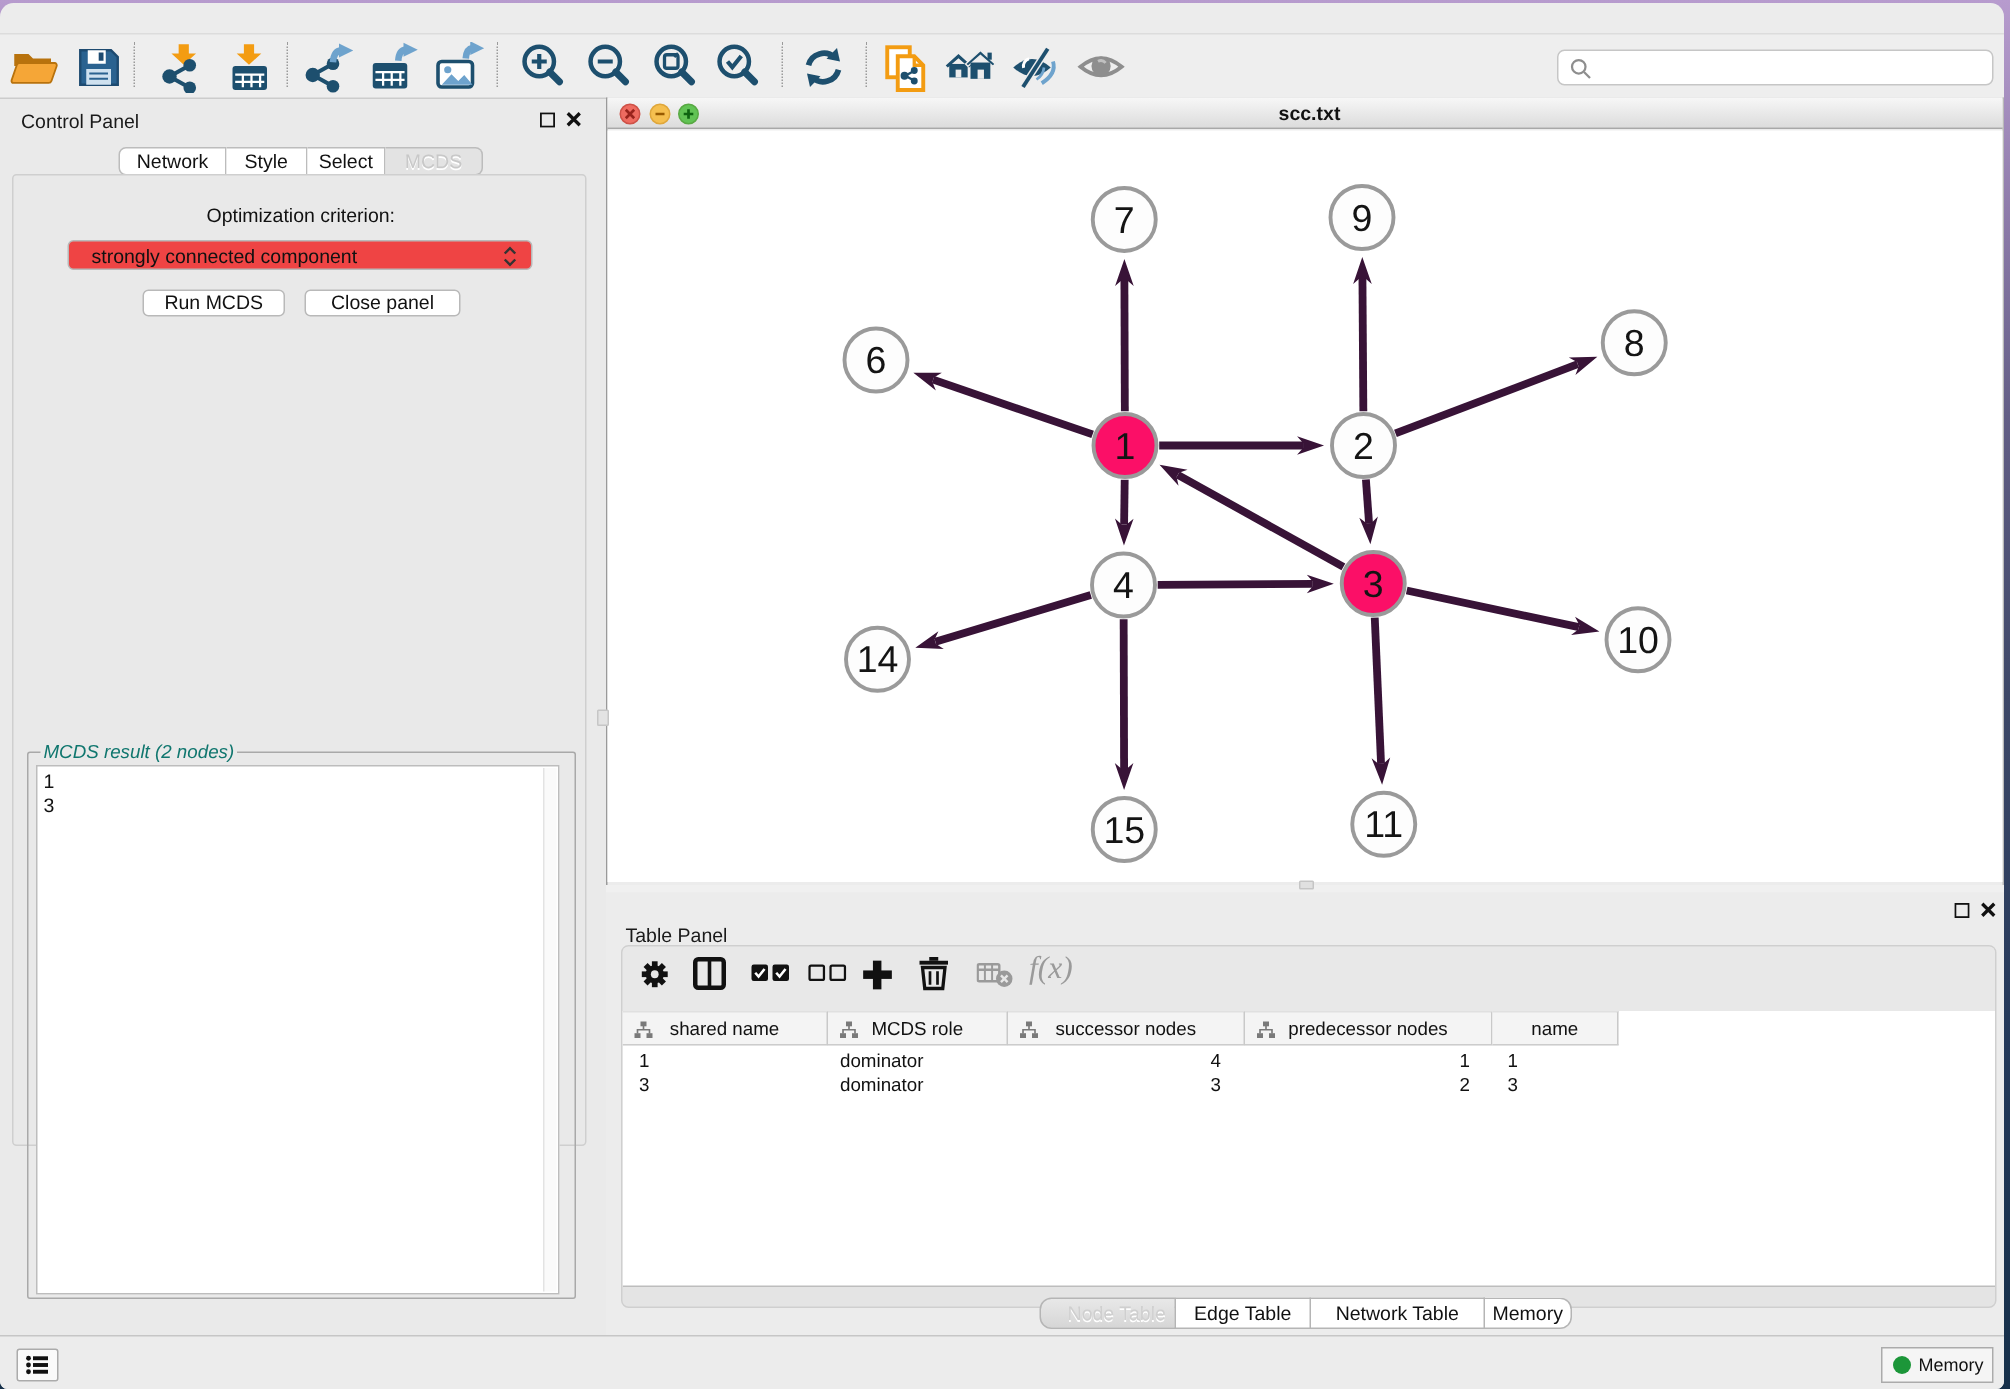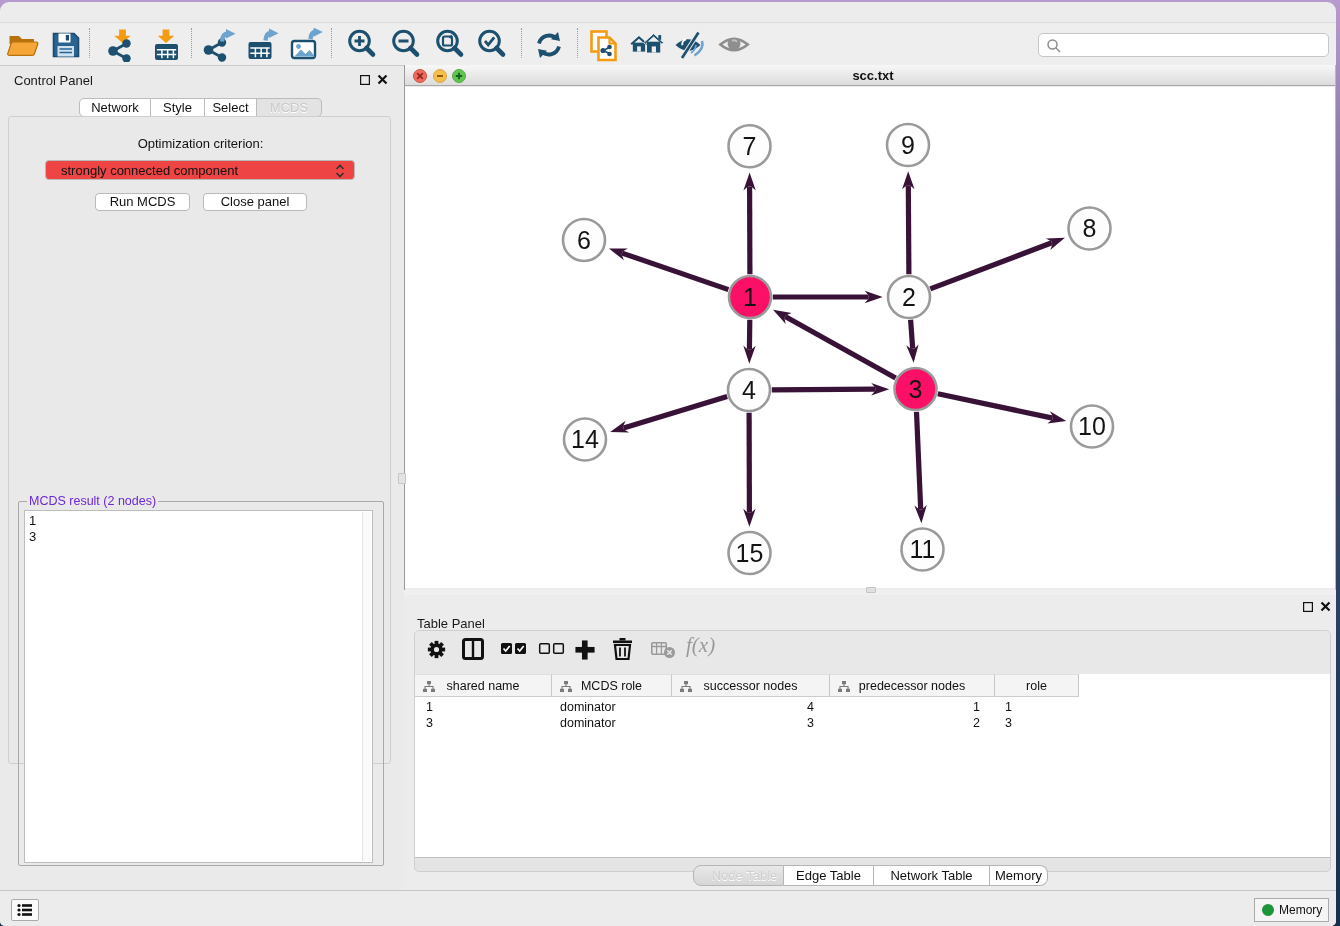--- a/index.html
+++ b/index.html
@@ -32,21 +32,21 @@
   border:1px solid #cfcfcf; border-radius:3px; background:#e9e9e9; }
 #opt-label { position:absolute; left:0; top:19px; width:383px; text-align:center; font-size:13px; color:#111;}
 #combo { position:absolute; left:36px; top:43px; width:310px; height:20px; background:#ef4444;
   border:1px solid #b9b9b9; border-radius:4px; font-size:13px; color:#111; line-height:19px;
   padding-left:15px; }
 .btn { position:absolute; top:76px; height:18px; background:#fff; border:1px solid #b9b9b9;
   border-radius:4px; font-size:13px; color:#111; text-align:center; line-height:16px; }
 #fieldset { position:absolute; left:9px; top:384px; width:366px; height:365px;
   border:1px solid #a9a9a9; border-radius:2px; }
 #fs-legend { position:absolute; left:8px; top:-8px; background:#e9e9e9; padding:0 2px;
-  font-size:12.5px; color:#6d28d9; }
+  font-size:12.5px; color:#0f766e;font-style:italic; }
 #fs-white { position:absolute; left:5px; top:8px; width:349px; height:353px; background:#fff;
   border:1px solid #bdbdbd; font-size:13px; color:#111; line-height:16px; padding:2px 0 0 4px;}
 #fs-scroll { position:absolute; right:1px; top:1px; width:9px; height:349px; background:#fafafa;
   border-left:1px solid #e3e3e3; }
 
 #netframe { position:absolute; left:404px; top:63px; width:932px; height:525px;
   border-left:1px solid #9a9a9a; border-right:1px solid #b9b9b9; }
 #net-titlebar { position:absolute; left:0; top:0; width:930px; height:21px;
   background:linear-gradient(180deg,#f7f7f7,#dcdcdc); border-bottom:1px solid #a8a8a8; }
 #net-title { position:absolute; left:3px; top:3px; width:930px; text-align:center; font-size:13px;
@@ -402,21 +402,21 @@
               <path d="M6.5 4 v2.5 M2.5 9 v-2.5 h8 v2.5" fill="none" stroke="#7a7a7a" stroke-width="1.1"></path>
               <rect x="0.5" y="8.8" width="4" height="3.2" fill="#7a7a7a"></rect>
               <rect x="8.5" y="8.8" width="4" height="3.2" fill="#7a7a7a"></rect>
             </svg>successor nodes</div>
           <div class="th" style="left:415px; width:165px;"><svg width="14" height="13" viewBox="0 0 13 13" style="position:absolute;left:7px;top:5px;">
               <rect x="4.5" y="1" width="4" height="3.2" fill="#7a7a7a"></rect>
               <path d="M6.5 4 v2.5 M2.5 9 v-2.5 h8 v2.5" fill="none" stroke="#7a7a7a" stroke-width="1.1"></path>
               <rect x="0.5" y="8.8" width="4" height="3.2" fill="#7a7a7a"></rect>
               <rect x="8.5" y="8.8" width="4" height="3.2" fill="#7a7a7a"></rect>
             </svg>predecessor nodes</div>
-          <div class="th" style="left:580px; width:84px;">role</div>
+          <div class="th" style="left:580px; width:84px;">name</div>
         </div>
       <div id="tp-rows">
           <div class="td" style="left:11px;top:68px;">1</div>
           <div class="td" style="left:145px;top:68px;">dominator</div>
           <div class="td" style="left:257px;top:68px;width:142px;text-align:right;">4</div>
           <div class="td" style="left:415px;top:68px;width:150px;text-align:right;">1</div>
           <div class="td" style="left:590px;top:68px;">1</div>
           <div class="td" style="left:11px;top:84px;">3</div>
           <div class="td" style="left:145px;top:84px;">dominator</div>
           <div class="td" style="left:257px;top:84px;width:142px;text-align:right;">3</div>

